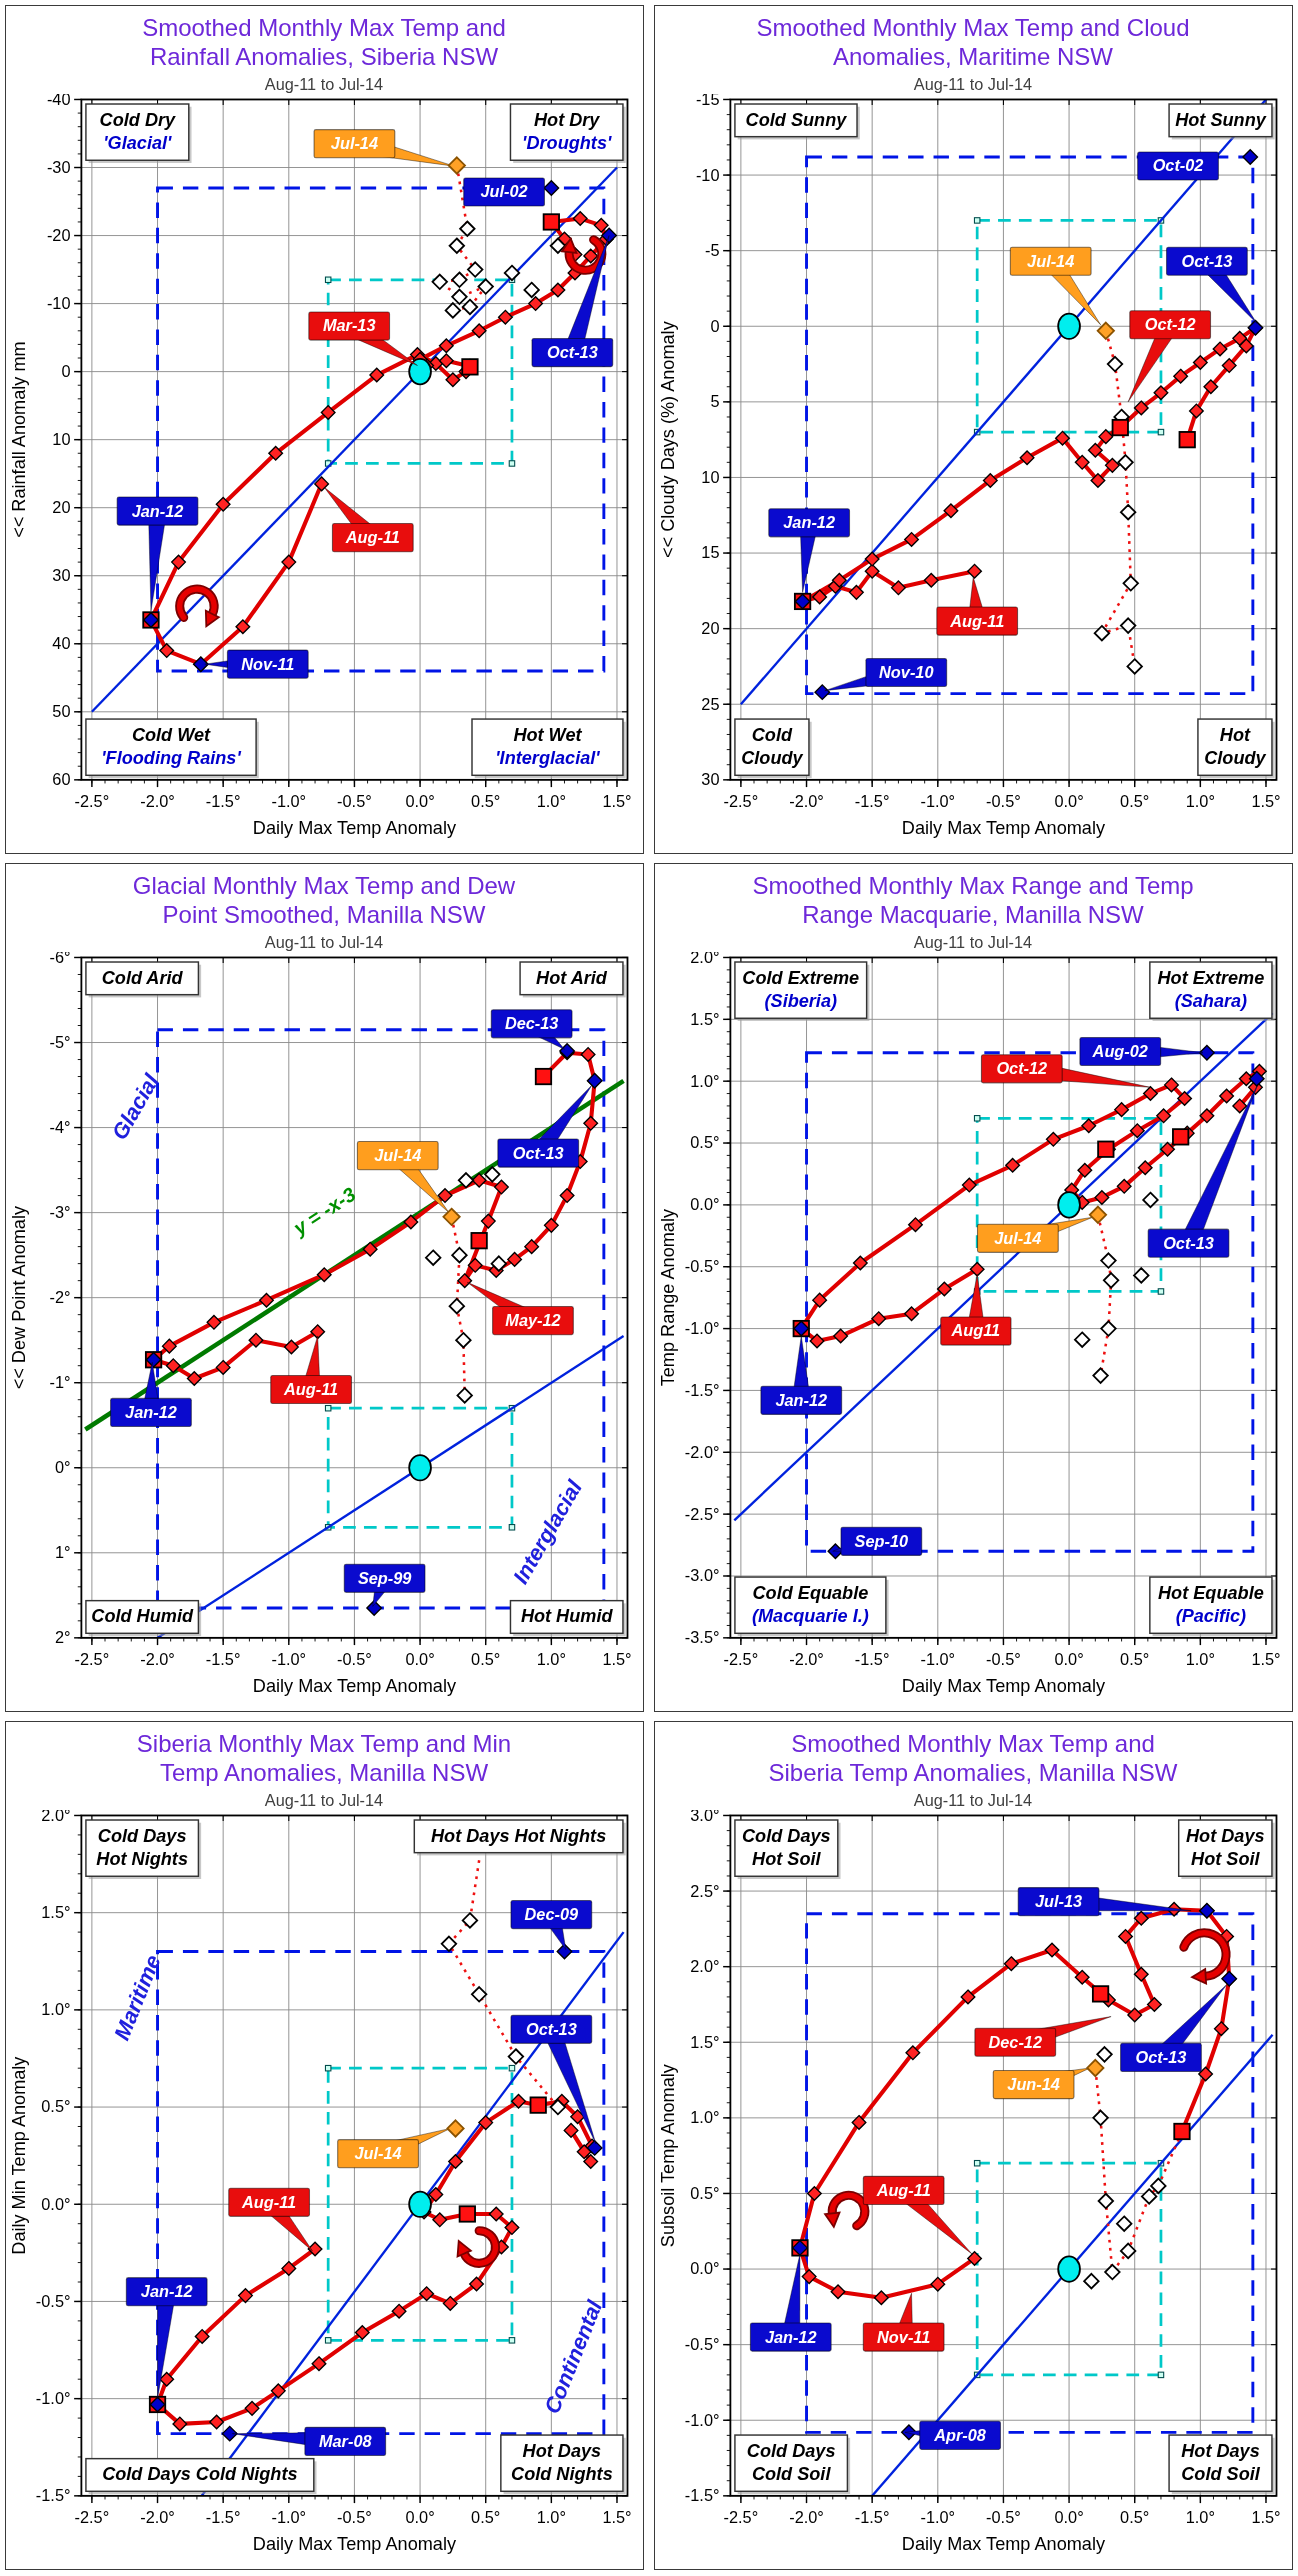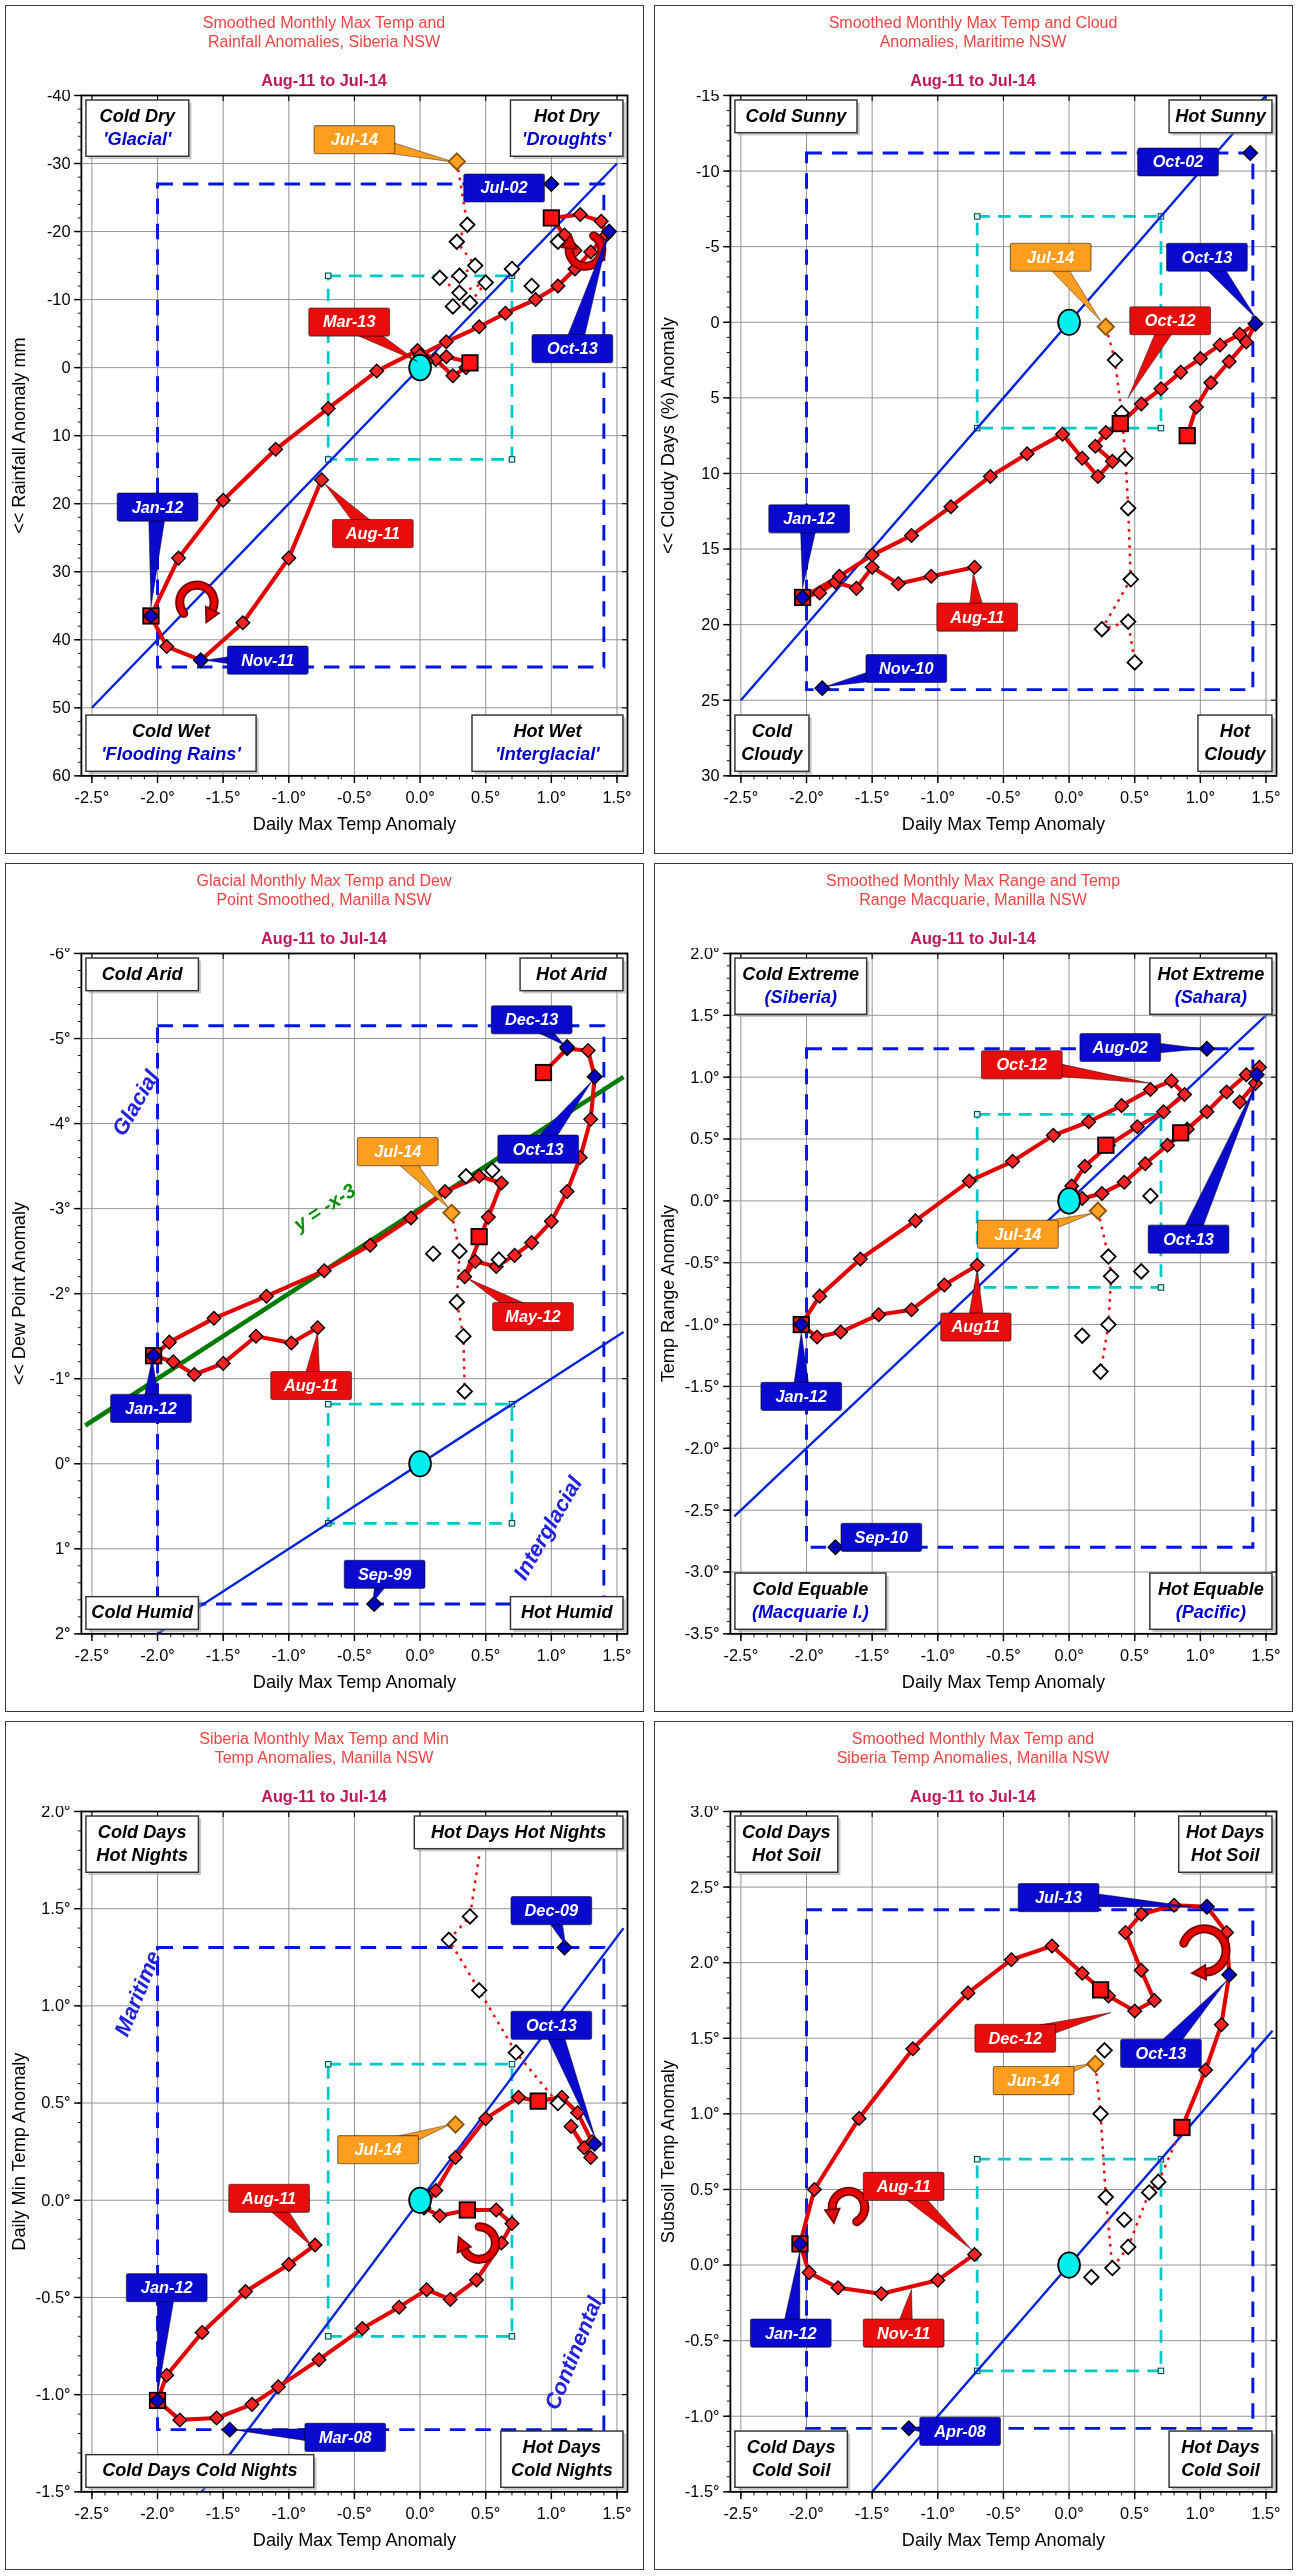--- a/index.html
+++ b/index.html
@@ -1,22 +1,22 @@
 <!DOCTYPE html>
 <html style="font-size:14.5px"><head>
 <meta charset="utf-8">
 <style>
   html,body{margin:0;padding:0;background:#ffffff;}
   body{width:1299px;font-family:"Liberation Sans",sans-serif;color:#111;}
   .grid{display:grid;grid-template-columns:649px 649px;grid-auto-rows:858px;width:1299px;}
   .panel{width:637px;height:847px;margin:4.5px;border:1.8px solid #3a3a3a;background:#fff;
          box-sizing:content-box;display:flex;flex-direction:column;align-items:center;overflow:hidden;}
   .ptitle{text-align:center;padding-top:7.3px;}
-  .t1{font-size:16px;line-height:1.22;color:#ef4444;}
-  .t2{font-size:16.3px;font-weight:bold;margin-top:19px;color:#be185d;}
+  .t1{font-size:24px;line-height:1.22;color:#6d28d9;}
+  .t2{font-size:16.3px;font-weight:normal;margin-top:4px;color:#404040;}
   svg.chart{display:block;margin-top:0;}
   svg text{font-family:"Liberation Sans",sans-serif;}
 </style>
 </head>
 <body>
 
 <div class="grid">
 
   <section class="panel">
     <div class="ptitle">

